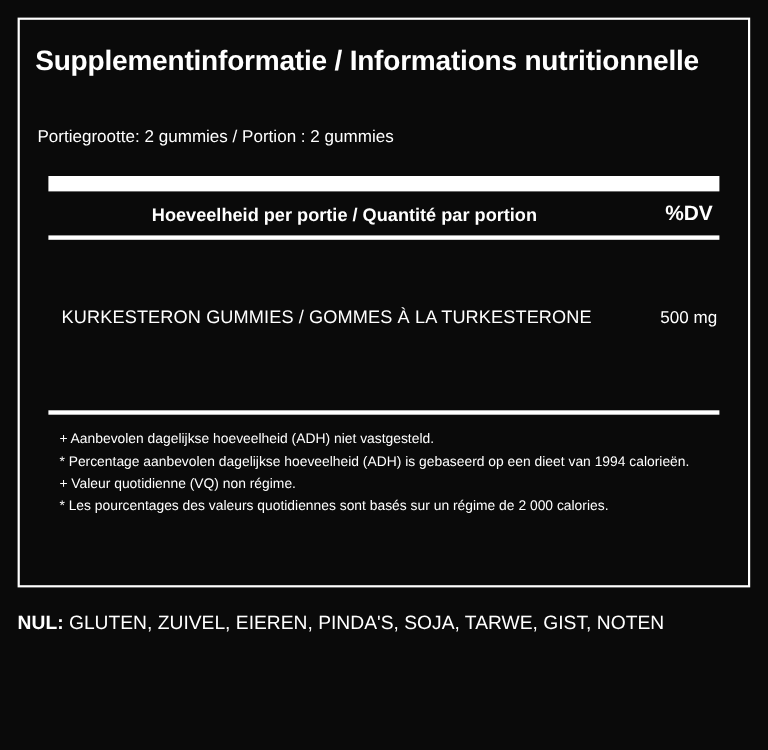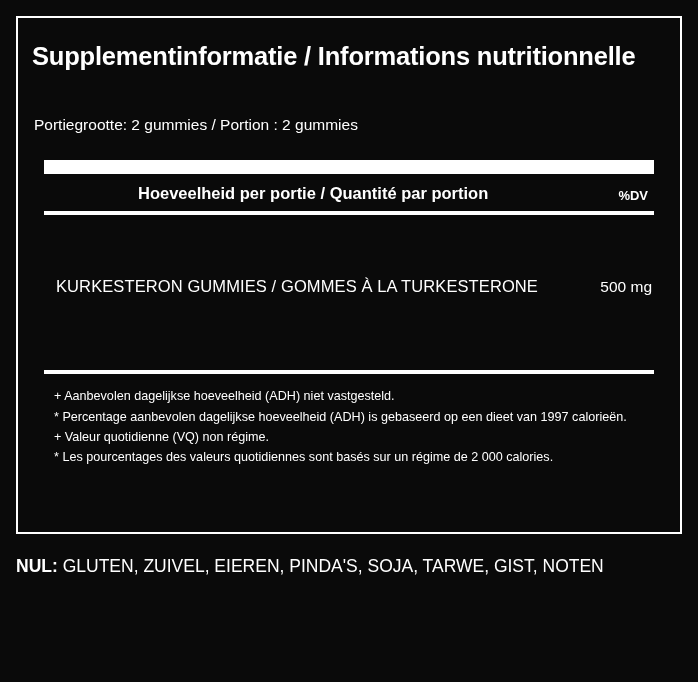--- a/index.html
+++ b/index.html
@@ -58,21 +58,21 @@
     justify-content: space-between;
     margin: 10px 26px 0 26px;
     font-size: 16.5px;
     font-weight: bold;
   }
   .amount-label {
     padding-left: 94px;
   }
   .amount-dv {
     padding-right: 6px;
-    font-size: 13px;
+    font-size: 19px;
   }
   .rule-med {
     margin: 8px 26px 0 26px;
     height: 4px;
     background: #ffffff;
   }
   .nutrient-row {
     display: flex;
     align-items: baseline;
     justify-content: space-between;
@@ -139,21 +139,21 @@
 
     <div class="nutrient-row">
       <div class="nutrient-name">KURKESTERON GUMMIES / GOMMES À LA TURKESTERONE</div>
       <div class="nutrient-amount">500 mg</div>
     </div>
 
     <div class="rule-bottom"></div>
 
     <div class="footnotes">
       <div>+ Aanbevolen dagelijkse hoeveelheid (ADH) niet vastgesteld.</div>
-      <div>* Percentage aanbevolen dagelijkse hoeveelheid (ADH) is gebaseerd op een dieet van 1997 calorieën.</div>
+      <div>* Percentage aanbevolen dagelijkse hoeveelheid (ADH) is gebaseerd op een dieet van 1994 calorieën.</div>
       <div>+ Valeur quotidienne (VQ) non régime.</div>
       <div>* Les pourcentages des valeurs quotidiennes sont basés sur un régime de 2 000 calories.</div>
     </div>
 
   </div>
 
   <div class="outside">
     <div class="outside-line">
       <span class="lead">NUL:</span>
       <span>GLUTEN, ZUIVEL, EIEREN, PINDA'S, SOJA, TARWE, GIST, NOTEN</span>

